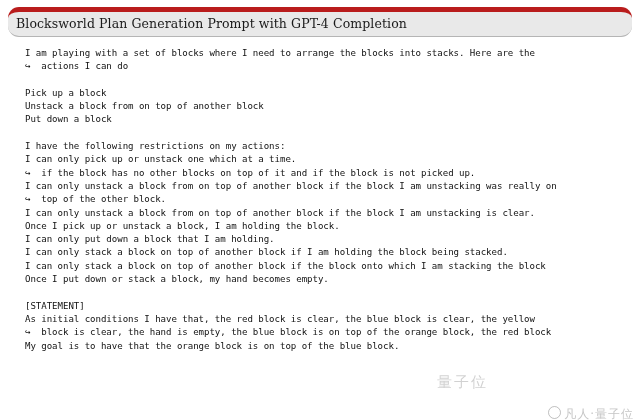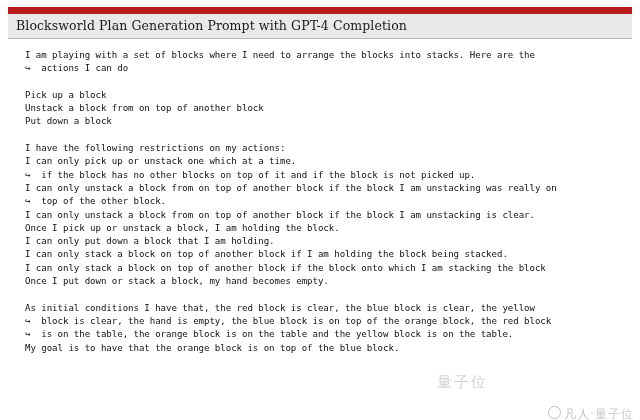--- a/index.html
+++ b/index.html
@@ -17,24 +17,25 @@
   .page {
     width: 640px;
     height: 420px;
     background: #ffffff;
     position: relative;
     box-sizing: border-box;
   }
   .title-bar {
     margin: 7px 8px 0 8px;
     background: #e9e9e9;
-    border-top: 7px solid #b91c1c;
+    border-top: 5px solid #b91c1c;
     border-bottom: 1px solid #b5b5b5;
     padding: 4px 8px 5px 8px;
     box-sizing: border-box;
+    border-radius: 11px;
   }
   .title-text {
     font-family: "DejaVu Serif", serif;
     font-size: 12.5px;
     color: #1a1a1a;
     letter-spacing: 0.1px;
     white-space: nowrap;
   }
   .body-wrap {
     margin: 0 21px;
@@ -108,23 +109,23 @@
     <div class="line cont">↪  if the block has no other blocks on top of it and if the block is not picked up.</div>
     <div class="line">I can only unstack a block from on top of another block if the block I am unstacking was really on</div>
     <div class="line cont">↪  top of the other block.</div>
     <div class="line">I can only unstack a block from on top of another block if the block I am unstacking is clear.</div>
     <div class="line">Once I pick up or unstack a block, I am holding the block.</div>
     <div class="line">I can only put down a block that I am holding.</div>
     <div class="line">I can only stack a block on top of another block if I am holding the block being stacked.</div>
     <div class="line">I can only stack a block on top of another block if the block onto which I am stacking the block</div>
     <div class="line">Once I put down or stack a block, my hand becomes empty.</div>
     <div class="line blank"></div>
+    <div class="line">[STATEMENT]</div>
     <div class="line">As initial conditions I have that, the red block is clear, the blue block is clear, the yellow</div>
     <div class="line cont">↪  block is clear, the hand is empty, the blue block is on top of the orange block, the red block</div>
-    <div class="line cont">↪  is on the table, the orange block is on the table and the yellow block is on the table.</div>
     <div class="line">My goal is to have that the orange block is on top of the blue block.</div>
   </div>
 
   <div class="wm-top">量子位</div>
 
   <div class="watermark">
     <span class="wm-icon"></span><span>凡人·量子位</span>
   </div>
 
 </div>

